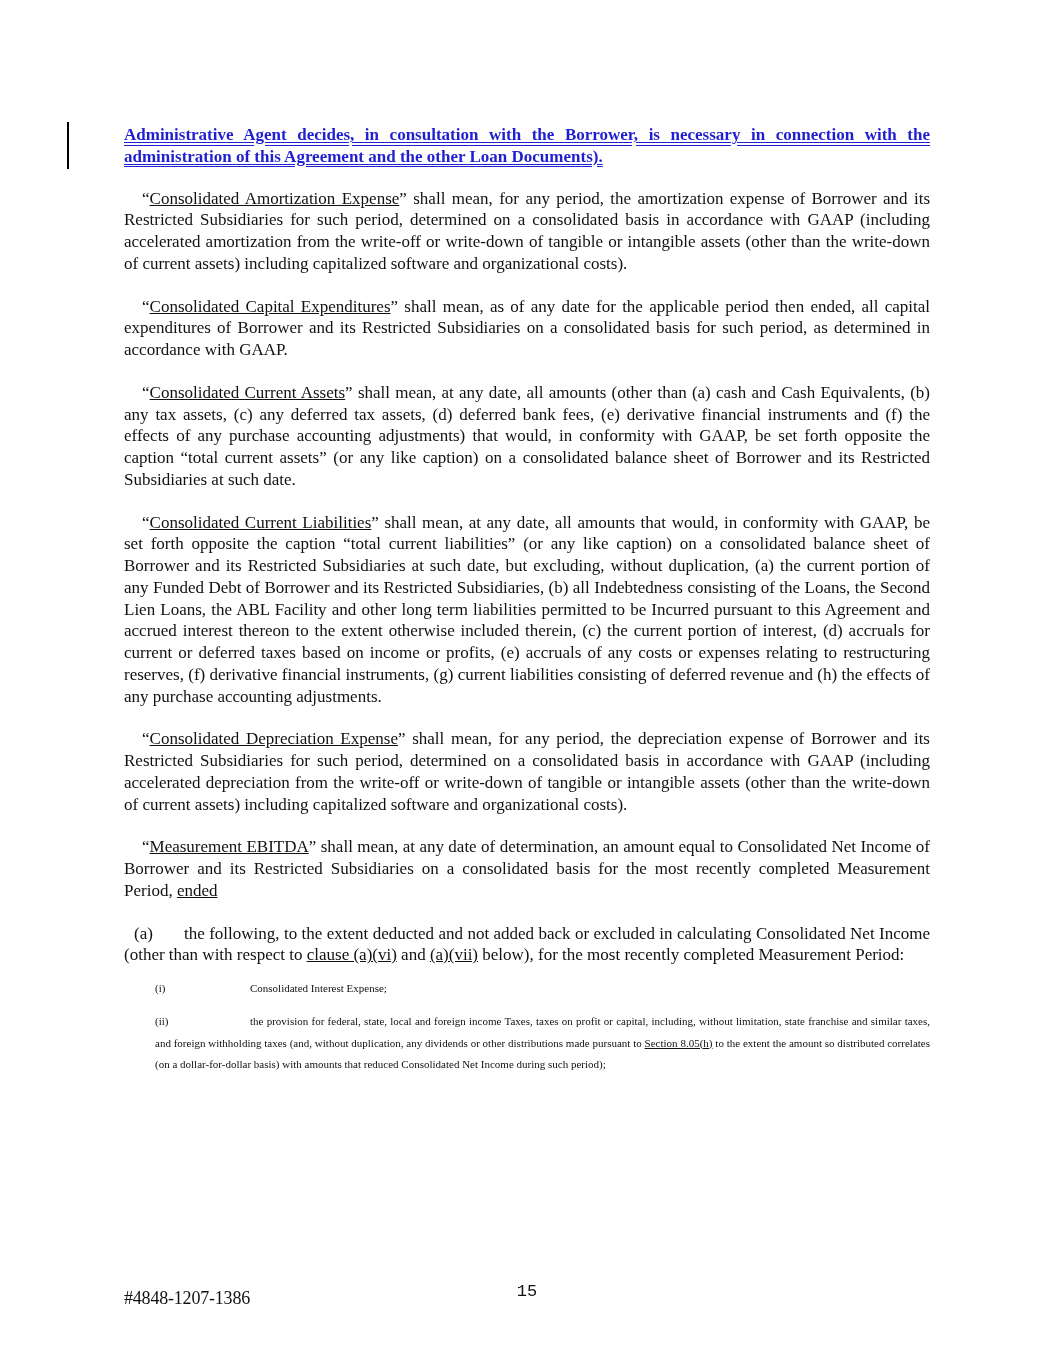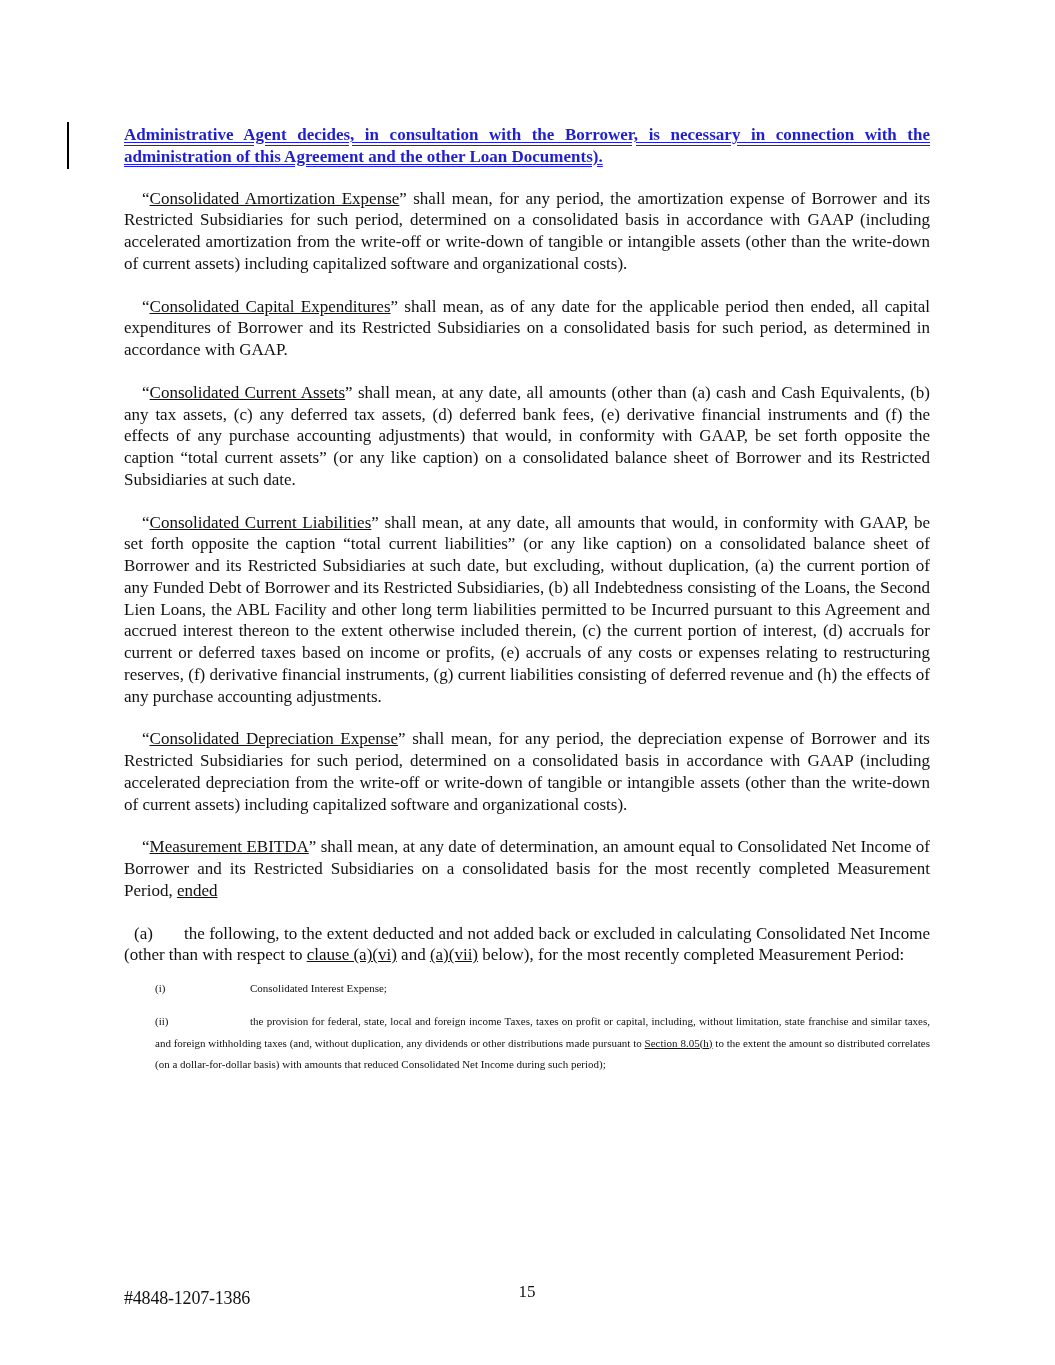--- a/index.html
+++ b/index.html
@@ -76,20 +76,21 @@
     font-size: 18px;
     letter-spacing: -0.2px;
   }
   .page-number {
     position: absolute;
     left: 124px;
     top: 1282px;
     width: 806px;
     text-align: center;
     font-size: 17px;
+    font-family: Liberation Mono, monospace;
   }
 </style>
 </head>
 <body>
 
 <div class="page">
 
   <div class="change-bar"></div>
 
   <div class="content">

